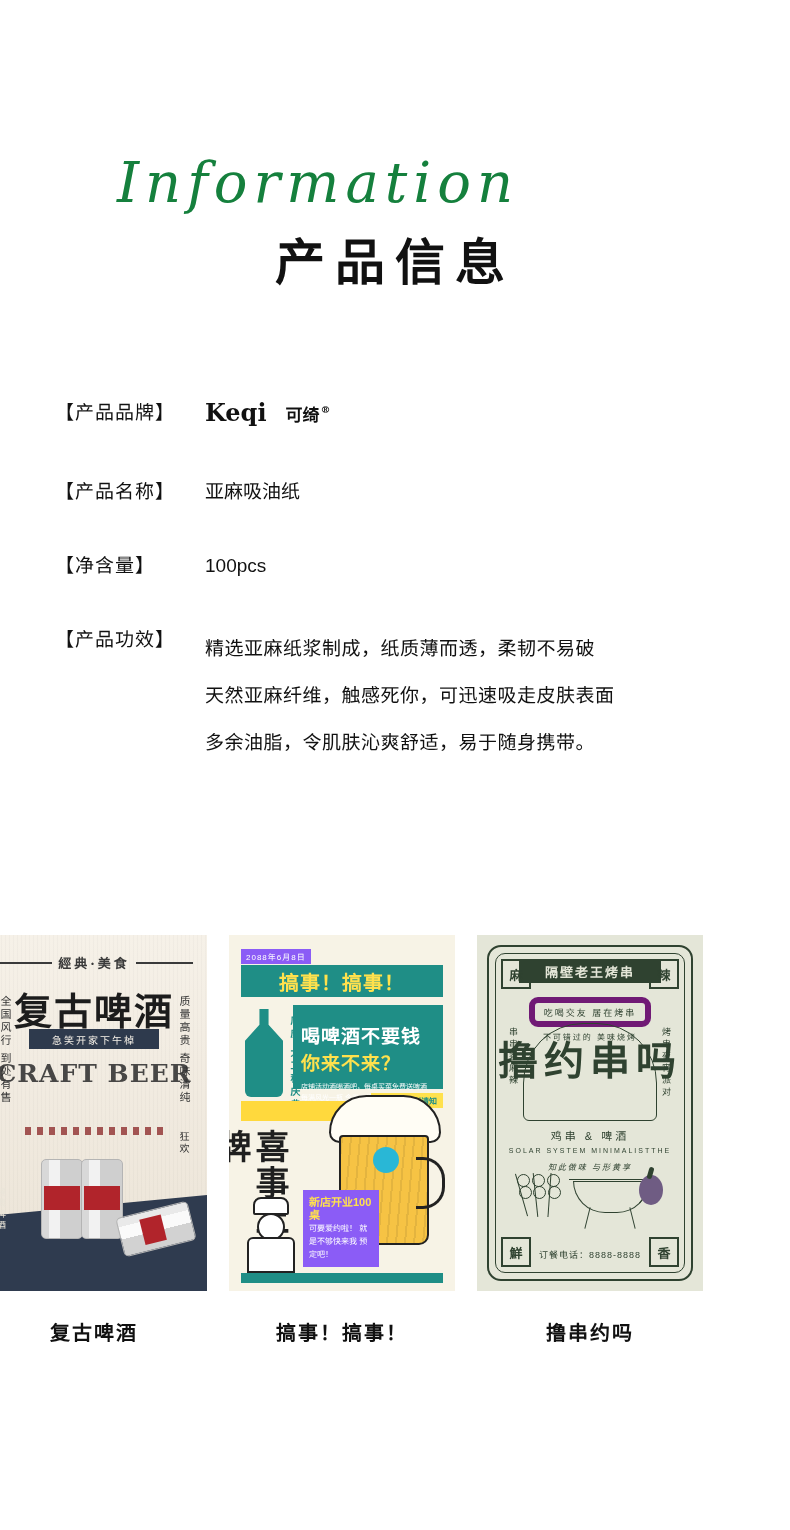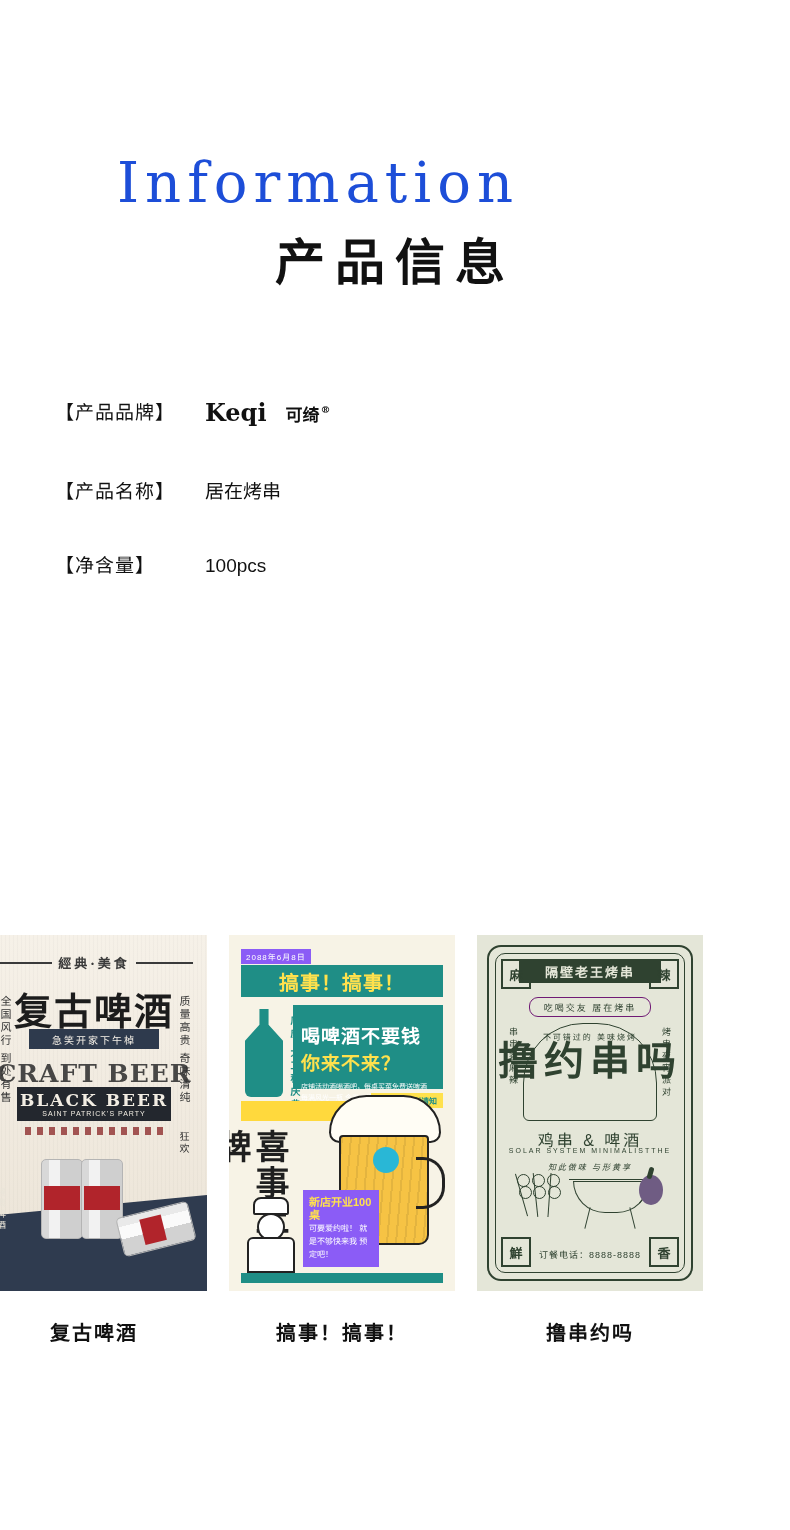--- a/index.html
+++ b/index.html
@@ -21,23 +21,24 @@
     position: relative;
     height: 330px;
   }
   .script-word {
     position: absolute;
     top: 150px;
     left: 0;
     width: 636px;
     text-align: center;
     font-family: "DejaVu Serif", serif;
+    font-style: italic;
     font-size: 56px;
     letter-spacing: 6px;
-    color: #1d4ed8;
+    color: #15803d;
     font-weight: 400;
     white-space: nowrap;
   }
   .main-title {
     position: absolute;
     top: 222px;
     left: 0;
     width: 790px;
     text-align: center;
     font-size: 50px;
@@ -306,40 +307,40 @@
     position: absolute; width: 26px; height: 26px; border: 2px solid #2f4230;
     color: #2f4230; font-size: 13px; font-weight: 700;
     display: flex; align-items: center; justify-content: center;
   }
   .p3 .c-tl { top: 24px; left: 24px; }
   .p3 .c-tr { top: 24px; right: 24px; }
   .p3 .c-bl { bottom: 24px; left: 24px; }
   .p3 .c-br { bottom: 24px; right: 24px; }
   .p3 .pill {
     position: absolute; top: 62px; left: 52px; right: 52px; height: 18px;
-    border: 1px solid #701a75; border-radius: 9px; color: #2f4230;
+    border: 6px solid #701a75; border-radius: 9px; color: #2f4230;
     font-size: 9px; display: flex; align-items: center; justify-content: center;
     letter-spacing: 2px;
   }
   .p3 .arch {
     position: absolute; top: 88px; left: 46px; right: 46px; height: 96px;
     border: 1px solid #2f4230; border-radius: 60px 60px 6px 6px;
   }
   .p3 .arch-txt {
     position: absolute; top: 96px; left: 0; right: 0; text-align: center;
     font-size: 8px; color: #2f4230; letter-spacing: 2px;
   }
   .p3 .bigtitle {
     position: absolute; top: 106px; left: 0; right: 0; text-align: center;
     font-size: 40px; font-weight: 800; color: #2f4230; letter-spacing: 6px;
     line-height: 40px;
   }
   .p3 .sub {
     position: absolute; top: 192px; left: 0; right: 0; text-align: center;
-    font-size: 16px; color: #2f4230; letter-spacing: 3px;
+    font-size: 11px; color: #2f4230; letter-spacing: 3px;
   }
   .p3 .sub2 {
     position: absolute; top: 212px; left: 0; right: 0; text-align: center;
     font-size: 7px; color: #2f4230; letter-spacing: 2px;
   }
   .p3 .sub3 {
     position: absolute; top: 226px; left: 0; right: 0; text-align: center;
     font-size: 8px; color: #2f4230; letter-spacing: 2px; font-style: italic;
   }
   .p3 .vleft, .p3 .vright {
@@ -401,44 +402,48 @@
     <div class="info-label">【产品品牌】</div>
     <div class="info-value brand-value">
       <span>Keqi</span>
         <span class="cn">可绮</span>
         <span class="reg">®</span>
     </div>
   </div>
 
   <div class="info-row">
     <div class="info-label">【产品名称】</div>
-    <div class="info-value">居在烤串</div>
+    <div class="info-value">亚麻吸油纸</div>
   </div>
 
   <div class="info-row">
     <div class="info-label">【净含量】</div>
     <div class="info-value">100pcs</div>
   </div>
 
+  <div class="info-row desc-row">
+    <div class="info-label">【产品功效】</div>
+    <div class="info-value">
+      <div>精选亚麻纸浆制成，纸质薄而透，柔韧不易破</div>
+      <div>天然亚麻纤维，触感死你，可迅速吸走皮肤表面</div>
+      <div>多余油脂，令肌肤沁爽舒适，易于随身携带。</div>
+    </div>
+  </div>
 
 </div>
 
 <div class="posters">
 
   <div class="poster-cell">
     <div class="poster p1">
       <div class="paper"></div>
       <div class="topline">經典·美食</div>
       <div class="bigtitle">复古啤酒</div>
       <div class="ribbon">急笑开家下午棹</div>
       <div class="craft">CRAFT BEER</div>
-      <div class="black-band">
-        <b>BLACK BEER</b>
-        <i>SAINT PATRICK'S PARTY</i>
-      </div>
       <div class="diamonds"></div>
       <div class="vcol-l">全国风行 到处有售</div>
       <div class="vcol-r">质量高贵 奇味清纯</div>
       <div class="vcol-r2">狂欢</div>
       <div class="floor"></div>
       <div class="leftmark">經典啤酒</div>
       <div class="can can1"></div>
       <div class="can can2"></div>
       <div class="can can3"></div>
     </div>

